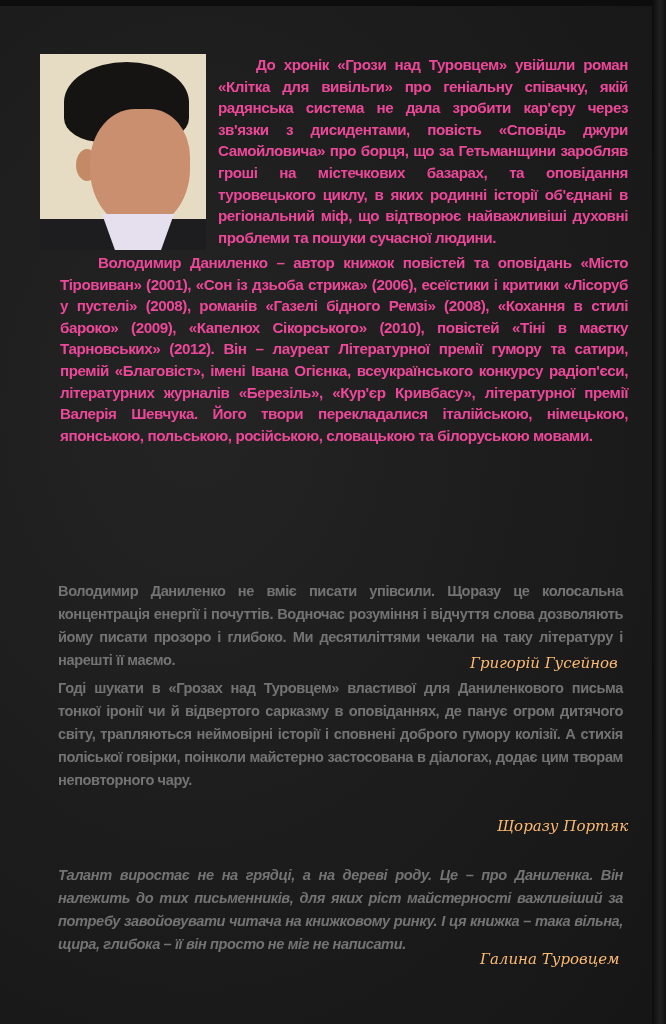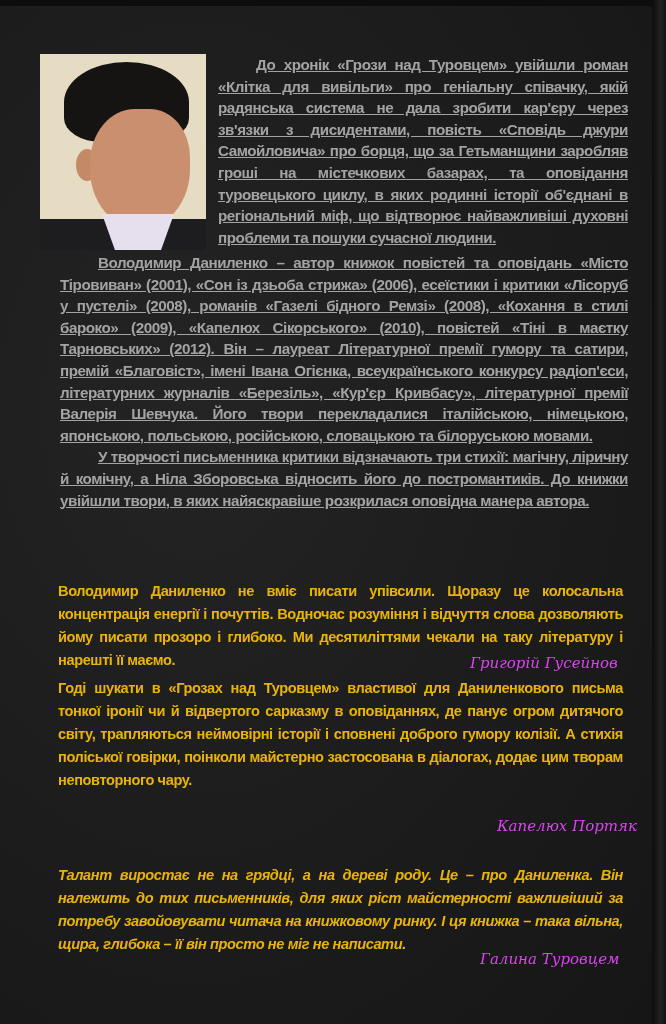--- a/index.html
+++ b/index.html
@@ -22,35 +22,34 @@
   .photo {
     position:absolute; left:40px; top:54px; width:166px; height:196px;
     background:#e6dcc4; overflow:hidden;
   }
   .photo .hair { position:absolute; left:24px; top:8px; width:125px; height:80px; background:#161412; border-radius:50% 50% 30% 30%; }
   .photo .face { position:absolute; left:50px; top:55px; width:100px; height:120px; background:#c98f6e; border-radius:45% 40% 50% 50%; }
   .photo .ear { position:absolute; left:36px; top:95px; width:22px; height:32px; background:#c48a68; border-radius:50%; }
   .photo .jacket { position:absolute; left:0; top:165px; width:166px; height:40px; background:#1d1c1e; }
   .photo .shirt { position:absolute; left:62px; top:160px; width:72px; height:40px; background:#e6e0ee; clip-path:polygon(0 0,100% 0,80% 100%,20% 100%); }
   .bio {
-    position:absolute; color:#a3a3a3; font-weight:bold;
+    position:absolute; color:#ec4899; font-weight:bold;
     font-size:15.2px; line-height:21.6px; text-align:justify;
     letter-spacing:-0.45px;
-    text-decoration:underline;
   }
   .bio p { margin:0; text-indent:38px; }
   .intro { left:218px; top:54px; width:410px; }
   .bio2 { left:60px; top:252px; width:568px; }
   .quote {
     position:absolute; left:58px; width:565px;
-    color:#eab308; font-weight:bold; font-size:14.6px; line-height:23px;
+    color:#737373; font-weight:bold; font-size:14.6px; line-height:23px;
     text-align:justify; letter-spacing:-0.4px;
   }
   .sig {
-    position:absolute; color:#d946ef;
+    position:absolute; color:#fdba74;
     font-family:"DejaVu Serif", serif; font-style:italic; font-size:15px;
   }
 </style>
 </head>
 <body>
 
 <div class="cover"></div>
 <div class="topedge"></div>
 <div class="spine"></div>
 
@@ -61,23 +60,22 @@
   <div class="jacket"></div>
   <div class="shirt"></div>
 </div>
 
 <div class="bio intro">
   <p>До хронік «Грози над Туровцем» увійшли роман «Клітка для вивільги» про геніальну співачку, якій радянська система не дала зробити кар'єру через зв'язки з дисидентами, повість «Сповідь джури Самойловича» про борця, що за Гетьманщини заробляв гроші на містечкових базарах, та оповідання туровецького циклу, в яких родинні історії об'єднані в регіональний міф, що відтворює найважливіші духовні проблеми та пошуки сучасної людини.</p>
 </div>
 
 <div class="bio bio2">
   <p>Володимир Даниленко – автор книжок повістей та оповідань «Місто Тіровиван» (2001), «Сон із дзьоба стрижа» (2006), есеїстики і критики «Лісоруб у пустелі» (2008), романів «Газелі бідного Ремзі» (2008), «Кохання в стилі бароко» (2009), «Капелюх Сікорського» (2010), повістей «Тіні в маєтку Тарновських» (2012). Він – лауреат Літературної премії гумору та сатири, премій «Благовіст», імені Івана Огієнка, всеукраїнського конкурсу радіоп'єси, літературних журналів «Березіль», «Кур'єр Кривбасу», літературної премії Валерія Шевчука. Його твори перекладалися італійською, німецькою, японською, польською, російською, словацькою та білоруською мовами.</p>
-  <p>У творчості письменника критики відзначають три стихії: магічну, ліричну й комічну, а Ніла Зборовська відносить його до постромантиків. До книжки увійшли твори, в яких найяскравіше розкрилася оповідна манера автора.</p>
 </div>
 
 <div class="quote" style="top:580px;">Володимир Даниленко не вміє писати упівсили. Щоразу це колосальна концентрація енергії і почуттів. Водночас розуміння і відчуття слова дозволяють йому писати прозоро і глибоко. Ми десятиліттями чекали на таку літературу і нарешті її маємо.</div>
 <div class="sig" style="left:470px; top:654px;">Григорій Гусейнов</div>
 
 <div class="quote" style="top:677px;">Годі шукати в «Грозах над Туровцем» властивої для Даниленкового письма тонкої іронії чи й відвертого сарказму в оповіданнях, де панує огром дитячого світу, трапляються неймовірні історії і сповнені доброго гумору колізії. А стихія поліської говірки, поінколи майстерно застосована в діалогах, додає цим творам неповторного чару.</div>
-<div class="sig" style="left:497px; top:817px;">Капелюх Портяк</div>
+<div class="sig" style="left:497px; top:817px;">Щоразу Портяк</div>
 
 <div class="quote" style="top:864px;font-style:italic;">Талант виростає не на грядці, а на дереві роду. Це – про Даниленка. Він належить до тих письменників, для яких ріст майстерності важливіший за потребу завойовувати читача на книжковому ринку. І ця книжка – така вільна, щира, глибока – її він просто не міг не написати.</div>
 <div class="sig" style="left:480px; top:950px;">Галина Туровцем</div>
 
 </body></html>

